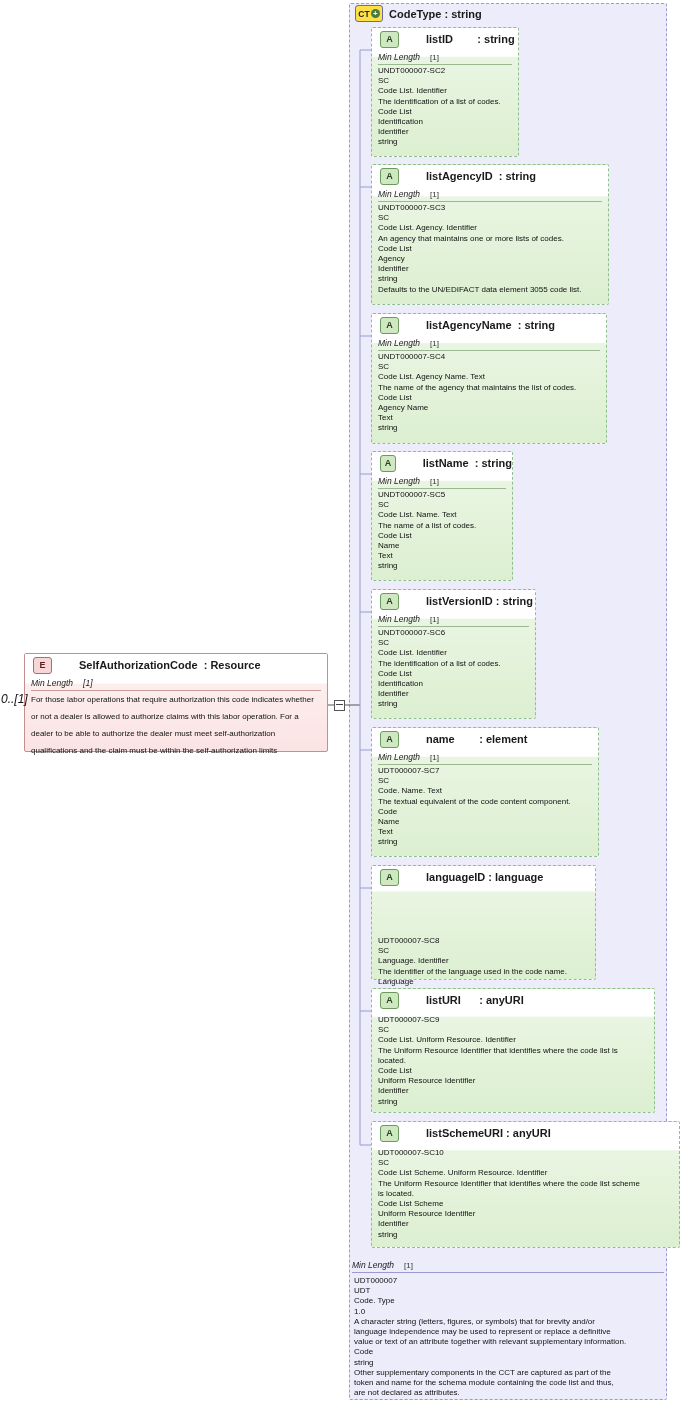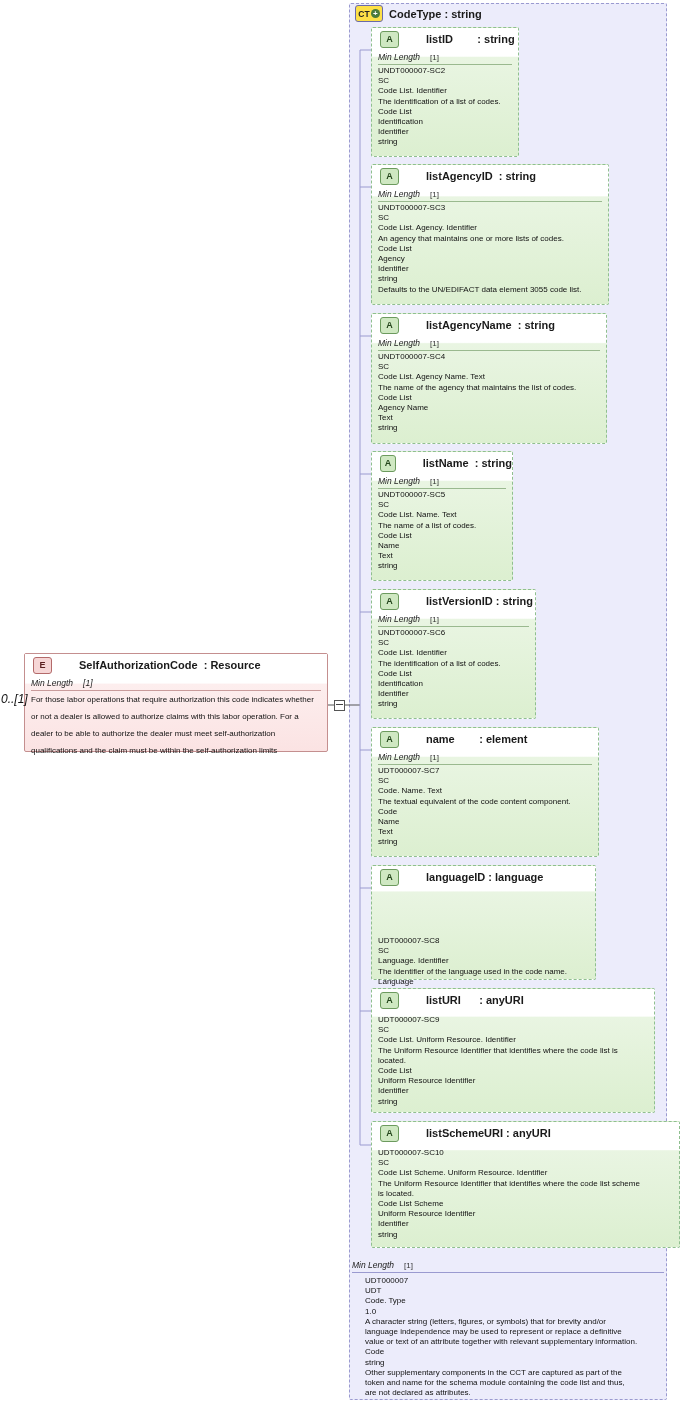--- a/index.html
+++ b/index.html
@@ -87,21 +87,21 @@
   .elem-doc{
     position:absolute;left:6px;right:5px;top:37px;
     font-size:8px;color:#111;line-height:17px;
   }
 
   
   .ct-content{
     position:absolute;
   }
   .ct-content .minlen-row{top:0;border-bottom:1px solid #9a9ad0;}
-  .ct-content .lines{top:16px;margin-left:11px;}
+  .ct-content .lines{top:16px;}
 
   
   .card-lbl{
     position:absolute;font-size:12px;font-style:italic;color:#111;
   }
 
   
   .conn-box{
     position:absolute;width:9px;height:9px;border:1px solid #555;background:#fff;
   }

